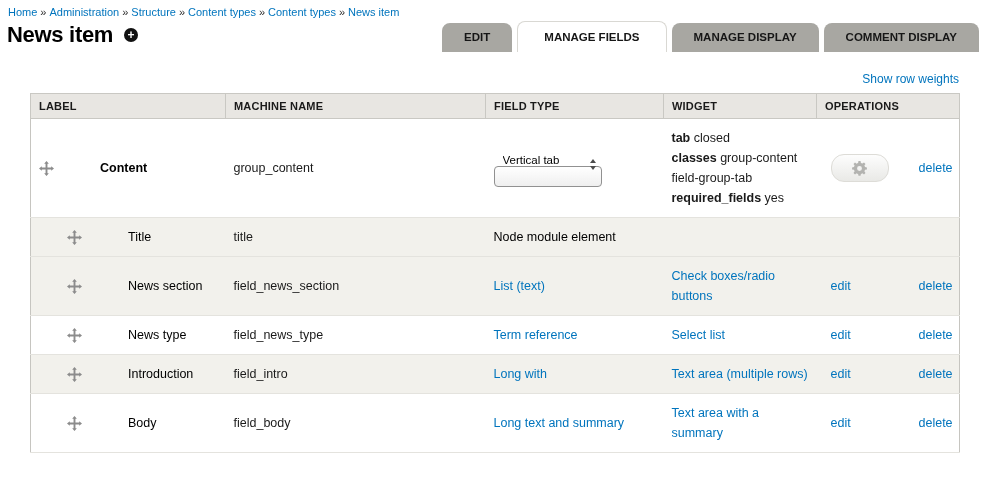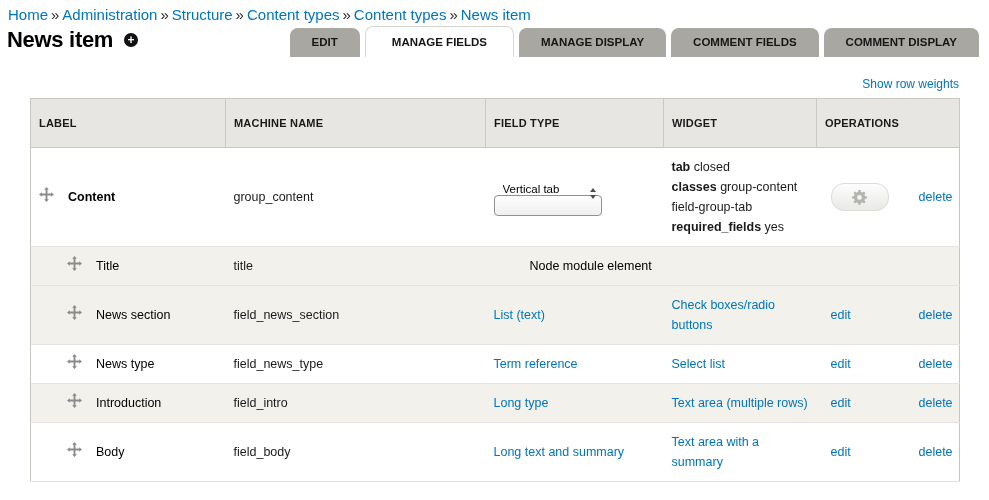--- a/index.html
+++ b/index.html
@@ -3,21 +3,21 @@
 <meta charset="utf-8">
 <style>
   html,body{margin:0;padding:0;}
   body{
     width:989px;height:500px;overflow:hidden;background:#fff;
     font-family:"Liberation Sans", sans-serif;color:#1a1a1a;
     position:relative;
   }
   a{text-decoration:none;cursor:pointer;}
   
-  .breadcrumb{padding:6px 24px 2px 8px;font-size:15px;}
+  .breadcrumb{padding:6px 24px 2px 8px;font-size:11px;}
   .breadcrumb a{color:#0074bd;}
   .breadcrumb .sep{color:#2b2b2b;margin:0 3px;}
   
   .title-tabs{display:flex;align-items:flex-end;padding:0 10px 0 7px;margin-top:1px;}
   .title-wrap{display:flex;align-items:center;margin:0 10px 4px 0;}
   h1{margin:0;font-size:22px;font-weight:bold;letter-spacing:-0.3px;color:#000;}
   .add-icon{
     width:14px;height:14px;border-radius:50%;background:#111;color:#fff;
     display:inline-flex;align-items:center;justify-content:center;
     font-size:12px;font-weight:bold;line-height:1;margin-left:11px;cursor:pointer;
@@ -36,31 +36,31 @@
   .row-weights{margin:20px 30px 7px 30px;text-align:right;font-size:12px;}
   .row-weights a{color:#0074bd;}
   
   table{
     border-collapse:collapse;margin:0 30px;width:929px;
     font-size:12.5px;border:1px solid #c6c5c0;table-layout:fixed;
   }
   thead th{
     background:#e8e6e2;border:1px solid #c9c8c3;
     font-size:11px;font-weight:bold;text-align:left;color:#1a1a1a;
-    padding:18px 8px;letter-spacing:0.2px;
+    padding:6px 8px;letter-spacing:0.2px;
   }
   tbody td{padding:9px 8px;vertical-align:middle;line-height:20px;}
   tbody tr{border-bottom:1px solid #e4e3de;}
   tr.stripe{background:#f2f1ec;}
-  .label-cell{display:flex;}
+  .label-cell{display:flex;align-items:center;gap:32px;}
   .child .label-cell{padding-left:28px;}
   .drag{width:15px;height:15px;margin-right:14px;flex:none;cursor:move;display:inline-flex;}
   .flabel{color:#000;}
   b.flabel{font-weight:bold;}
-  .plain{color:#000;margin-left:36px;}
+  .plain{color:#000;}
   
   .select-box{
     display:inline-flex;align-items:flex-end;width:108px;height:21px;
     border:1px solid #919191;border-radius:4px;
     background:linear-gradient(#ffffff,#efefef);
     padding:0 5px 16px 8px;font-size:11.5px;color:#000;cursor:pointer;box-sizing:border-box;
   }
   .select-box .txt{flex:1;white-space:nowrap;overflow:hidden;}
   .sel-arrows{display:flex;flex-direction:column;align-items:center;margin-left:4px;}
   .sel-arrows i{display:block;width:0;height:0;border-left:3.5px solid transparent;border-right:3.5px solid transparent;}
@@ -87,21 +87,20 @@
 
 <div class="title-tabs">
   <div class="title-wrap">
     <h1>News item</h1>
     <span class="add-icon">+</span>
   </div>
   <div class="tabs">
     <a class="tab">EDIT</a>
     <a class="tab active">MANAGE FIELDS</a>
     <a class="tab">MANAGE DISPLAY</a>
-    <a class="tab">COMMENT FIELDS</a>
     <a class="tab">COMMENT DISPLAY</a>
   </div>
 </div>
 
 <div class="row-weights">
   <a>Show row weights</a>
 </div>
 
 <table>
   <colgroup>
@@ -219,21 +218,21 @@
           <div class="label-cell">
         <span class="drag">
           <svg width="15" height="15" viewBox="0 0 16 16">
                 <path fill="#8c8c8c" d="M8 0 L10.5 3 H9 V7 H13 V5.5 L16 8 L13 10.5 V9 H9 V13 H10.5 L8 16 L5.5 13 H7 V9 H3 V10.5 L0 8 L3 5.5 V7 H7 V3 H5.5 Z"></path>
               </svg>
         </span>
         <span class="flabel">Introduction</span>
       </div>
         </td>
       <td>field_intro</td>
-      <td><a>Long type</a></td>
+      <td><a>Long with</a></td>
       <td><a>Text area (multiple rows)</a></td>
       <td class="ops-edit"><a>edit</a></td>
       <td class="ops-del"><a>delete</a></td>
     </tr>
 
     <tr class="child">
       <td>
           <div class="label-cell">
         <span class="drag">
           <svg width="15" height="15" viewBox="0 0 16 16">

